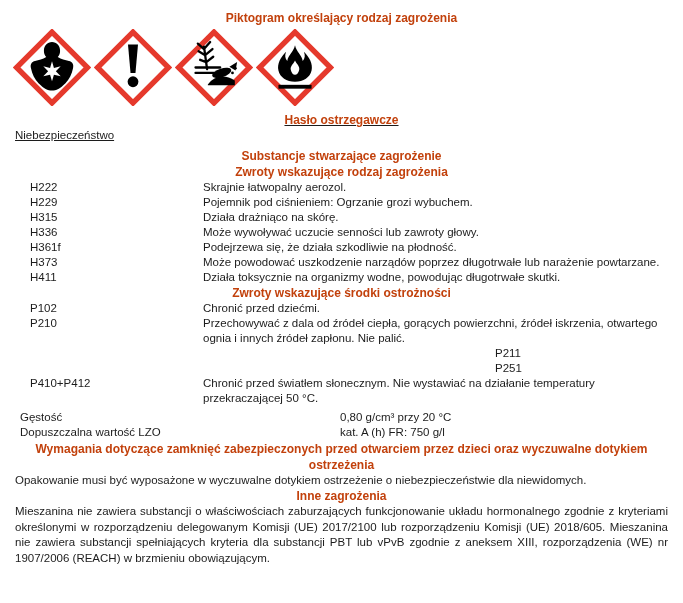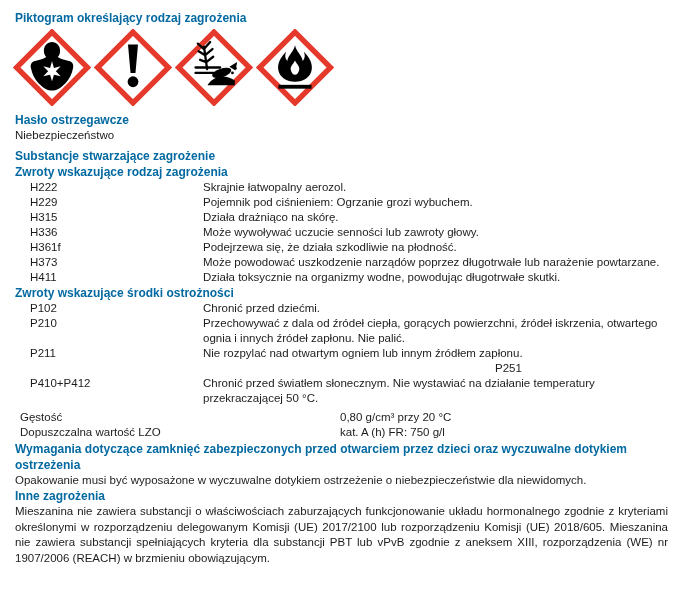--- a/index.html
+++ b/index.html
@@ -10,30 +10,30 @@
   html,body { background:#fff; }
   body {
     width:683px; height:603px;
     padding:10px 15px 0 15px;
     font-family:"Liberation Sans","DejaVu Sans",sans-serif;
     font-size:11.5px; line-height:15px;
     color:var(--ink);
     overflow:hidden;
   }
   .h {
-    font-weight:bold; font-size:12px; line-height:16px; color:#0369a1;
+    font-weight:bold; font-size:12px; line-height:16px; color:#c2410c;text-align:center;
   }
   .top-heading { margin-bottom:3px; }
   .pictograms { display:flex; gap:3px; margin-left:-2px; height:77px; }
   .pict { width:78px; height:77px; }
   .pict svg { width:78px; height:77px; display:block; }
   .diamond { fill:#fff; stroke:var(--ghs-red); stroke-width:7; stroke-linejoin:miter; }
   .glyph { fill:#000; }
   .glyph-stroke { fill:none; stroke:#000; stroke-width:3; stroke-linecap:round; }
-  .sec-hasl { margin-top:6px; }
+  .sec-hasl { margin-top:6px;text-decoration:underline; }
   .sec-subst { margin-top:5px; }
   .stmt-row { display:flex;justify-content:flex-end; }
   .stmt-code { width:178px; flex:none; padding-left:5px; }
   .stmt-text { width:465px; }
   .props { margin-top:4px; }
   .prop-row { display:flex; }
   .prop-label { width:325px; flex:none; padding-left:5px; }
   .wym-heading { margin-top:1px; line-height:16px; }
   .para-just { text-align:justify; line-height:15.5px; }
 </style>
@@ -132,21 +132,20 @@
   <div class="stmt-row">
     <span class="stmt-code">P102</span>
     <span class="stmt-text">Chronić przed dziećmi.</span>
   </div>
   <div class="stmt-row">
     <span class="stmt-code">P210</span>
     <span class="stmt-text">Przechowywać z dala od źródeł ciepła, gorących powierzchni, źródeł iskrzenia, otwartego ognia i innych źródeł zapłonu. Nie palić.</span>
   </div>
   <div class="stmt-row">
     <span class="stmt-code">P211</span>
-    <span class="stmt-text">Nie rozpylać nad otwartym ogniem lub innym źródłem zapłonu.</span>
   </div>
   <div class="stmt-row">
     <span class="stmt-code">P251</span>
   </div>
   <div class="stmt-row">
     <span class="stmt-code">P410+P412</span>
     <span class="stmt-text">Chronić przed światłem słonecznym. Nie wystawiać na działanie temperatury przekraczającej 50 °C.</span>
   </div>
 </div>
 

